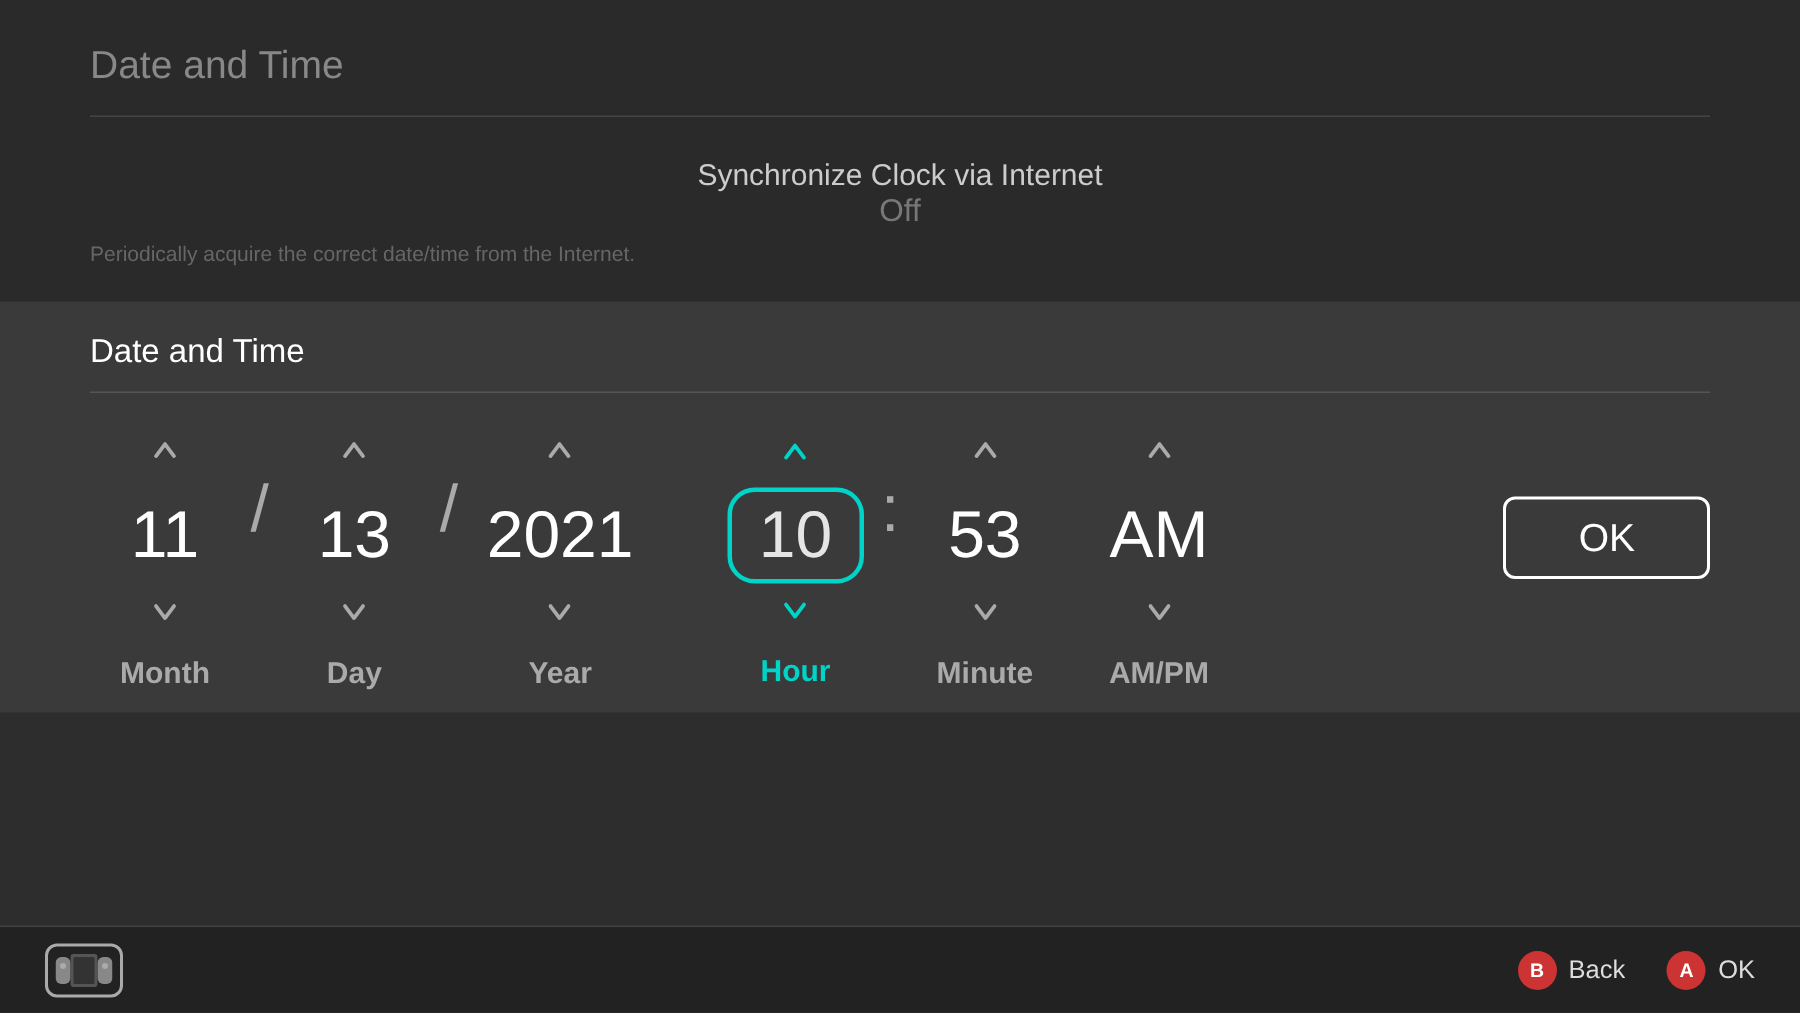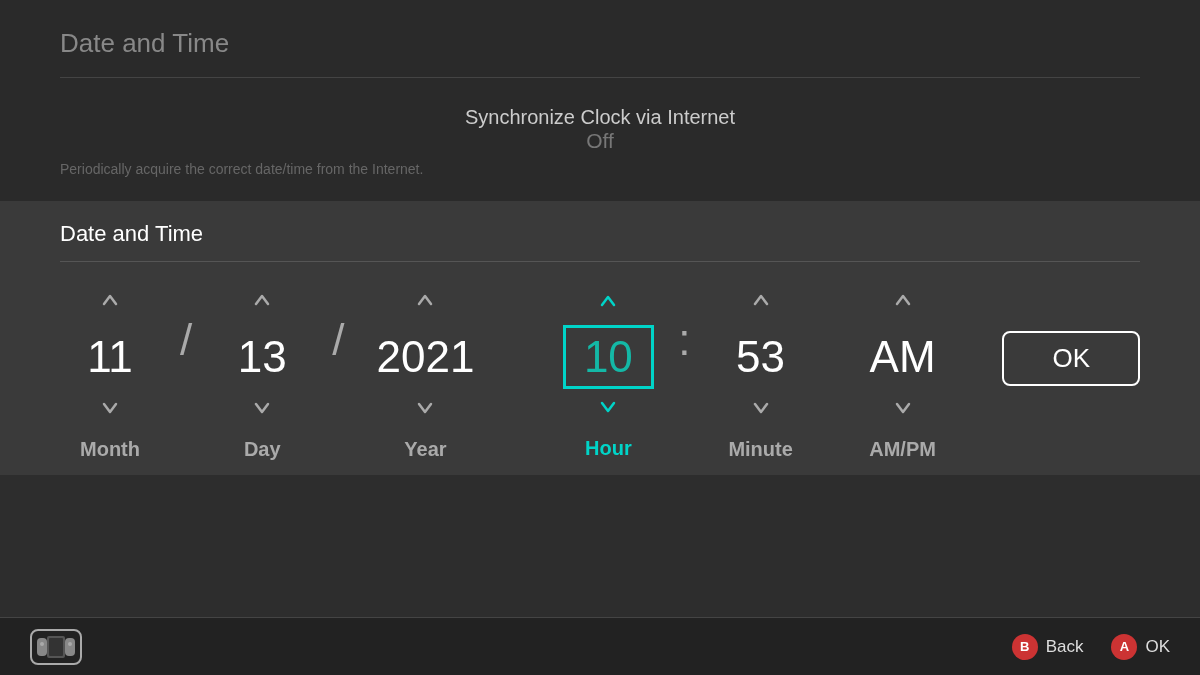--- a/index.html
+++ b/index.html
@@ -76,21 +76,21 @@
       background: #555555;
       margin-bottom: 0;
     }
 
     
     .picker-area {
       display: flex;
       align-items: center;
       justify-content: flex-start;
       padding: 20px 0 10px 0;
-      gap: 16px;
+      gap: 3px;
     }
 
     .picker-col {
       display: flex;
       flex-direction: column;
       align-items: center;
       justify-content: center;
       min-width: 100px;
     }
 
@@ -285,21 +285,21 @@
         <div class="chevron-down"><svg class="chevron-svg" width="24" height="20" viewBox="0 0 24 20" fill="none" xmlns="http://www.w3.org/2000/svg">
       <polyline points="6,6 12,14 18,6" stroke="#aaaaaa" stroke-width="2.5" fill="none" stroke-linecap="round" stroke-linejoin="round"></polyline>
     </svg></div>
         <div class="picker-label">Year</div>
       </div>
       <div style="width: 40px;"></div>
       <div class="picker-col active">
         <div class="chevron-up"><svg class="chevron-svg" width="24" height="20" viewBox="0 0 24 20" fill="none" xmlns="http://www.w3.org/2000/svg">
       <polyline points="6,14 12,6 18,14" stroke="#00d4c8" stroke-width="2.5" fill="none" stroke-linecap="round" stroke-linejoin="round"></polyline>
     </svg></div>
-        <div class="picker-value" style="color: #14b8a6; border: 3px solid rgb(0, 212, 200); border-radius: 0; padding: 4px 18px;">10</div>
+        <div class="picker-value" style="color: #e5e5e5; border: 3px solid rgb(0, 212, 200); border-radius: 18px; padding: 4px 18px;">10</div>
         <div class="chevron-down"><svg class="chevron-svg" width="24" height="20" viewBox="0 0 24 20" fill="none" xmlns="http://www.w3.org/2000/svg">
       <polyline points="6,6 12,14 18,6" stroke="#00d4c8" stroke-width="2.5" fill="none" stroke-linecap="round" stroke-linejoin="round"></polyline>
     </svg></div>
         <div class="picker-label" style="color: rgb(0, 212, 200);">Hour</div>
       </div>
       <div class="colon-sep" style="padding-bottom: 38px;">:</div>
       <div class="picker-col">
         <div class="chevron-up"><svg class="chevron-svg" width="24" height="20" viewBox="0 0 24 20" fill="none" xmlns="http://www.w3.org/2000/svg">
       <polyline points="6,14 12,6 18,14" stroke="#aaaaaa" stroke-width="2.5" fill="none" stroke-linecap="round" stroke-linejoin="round"></polyline>
     </svg></div>

